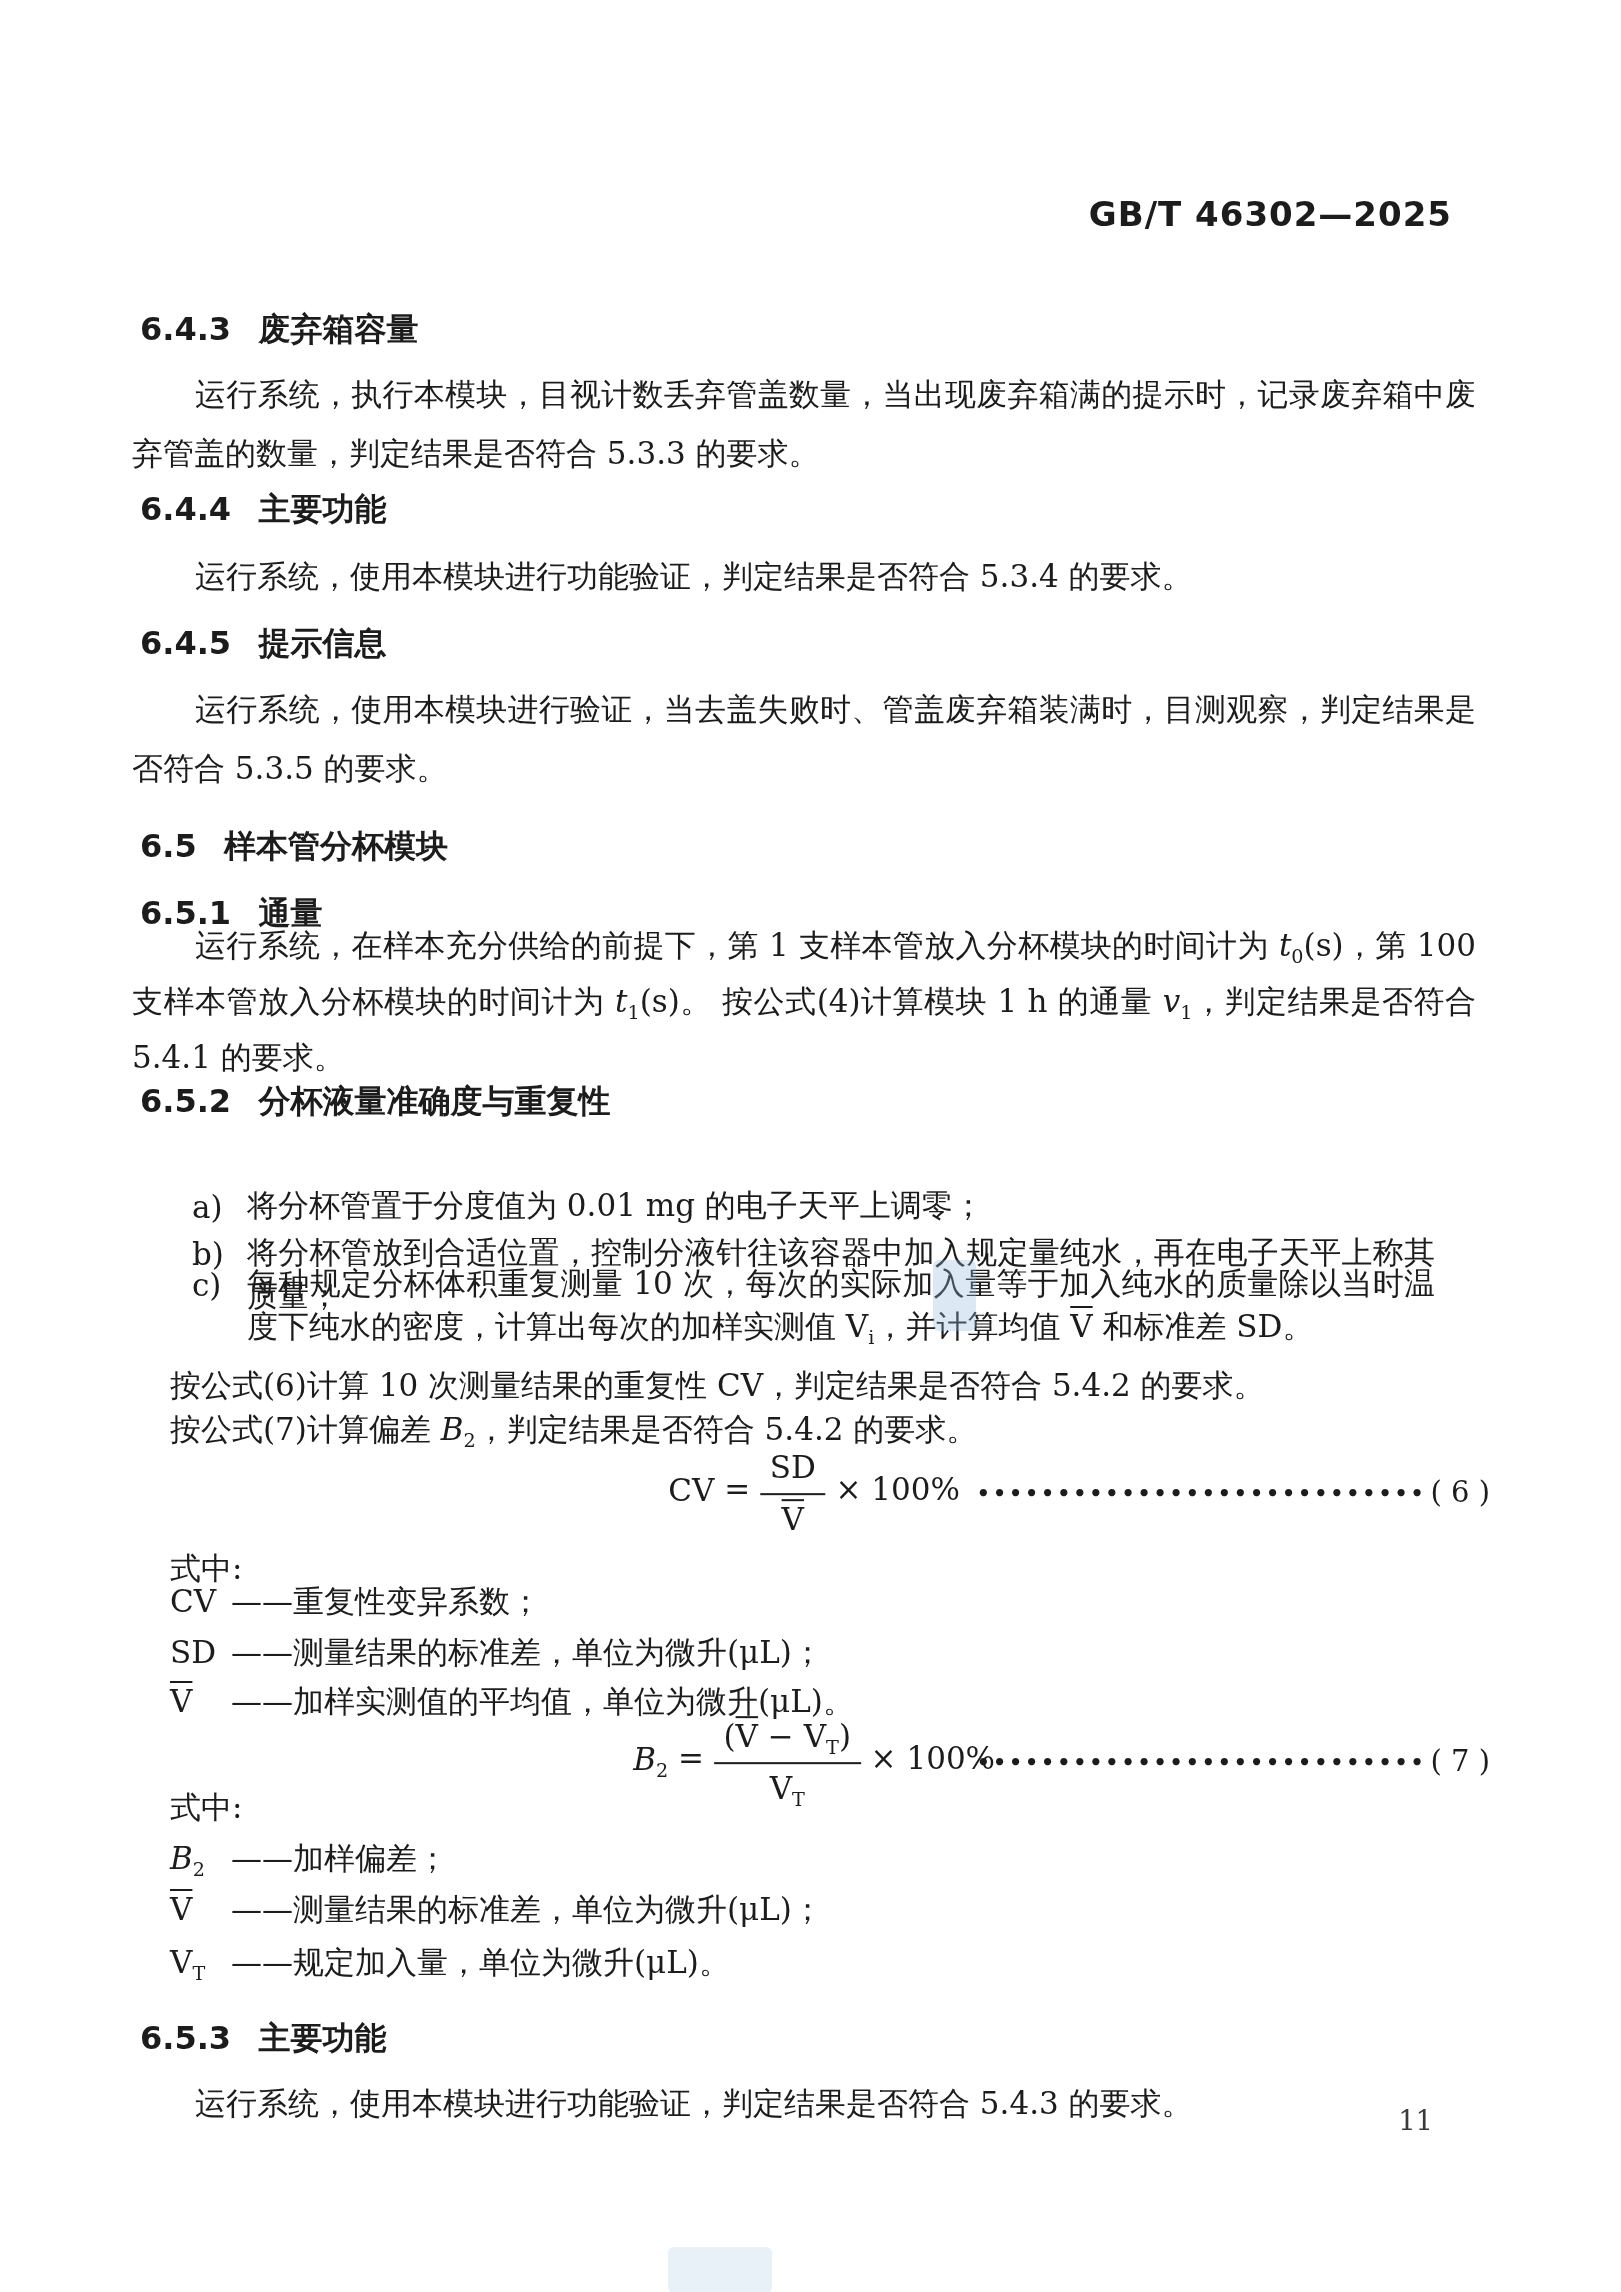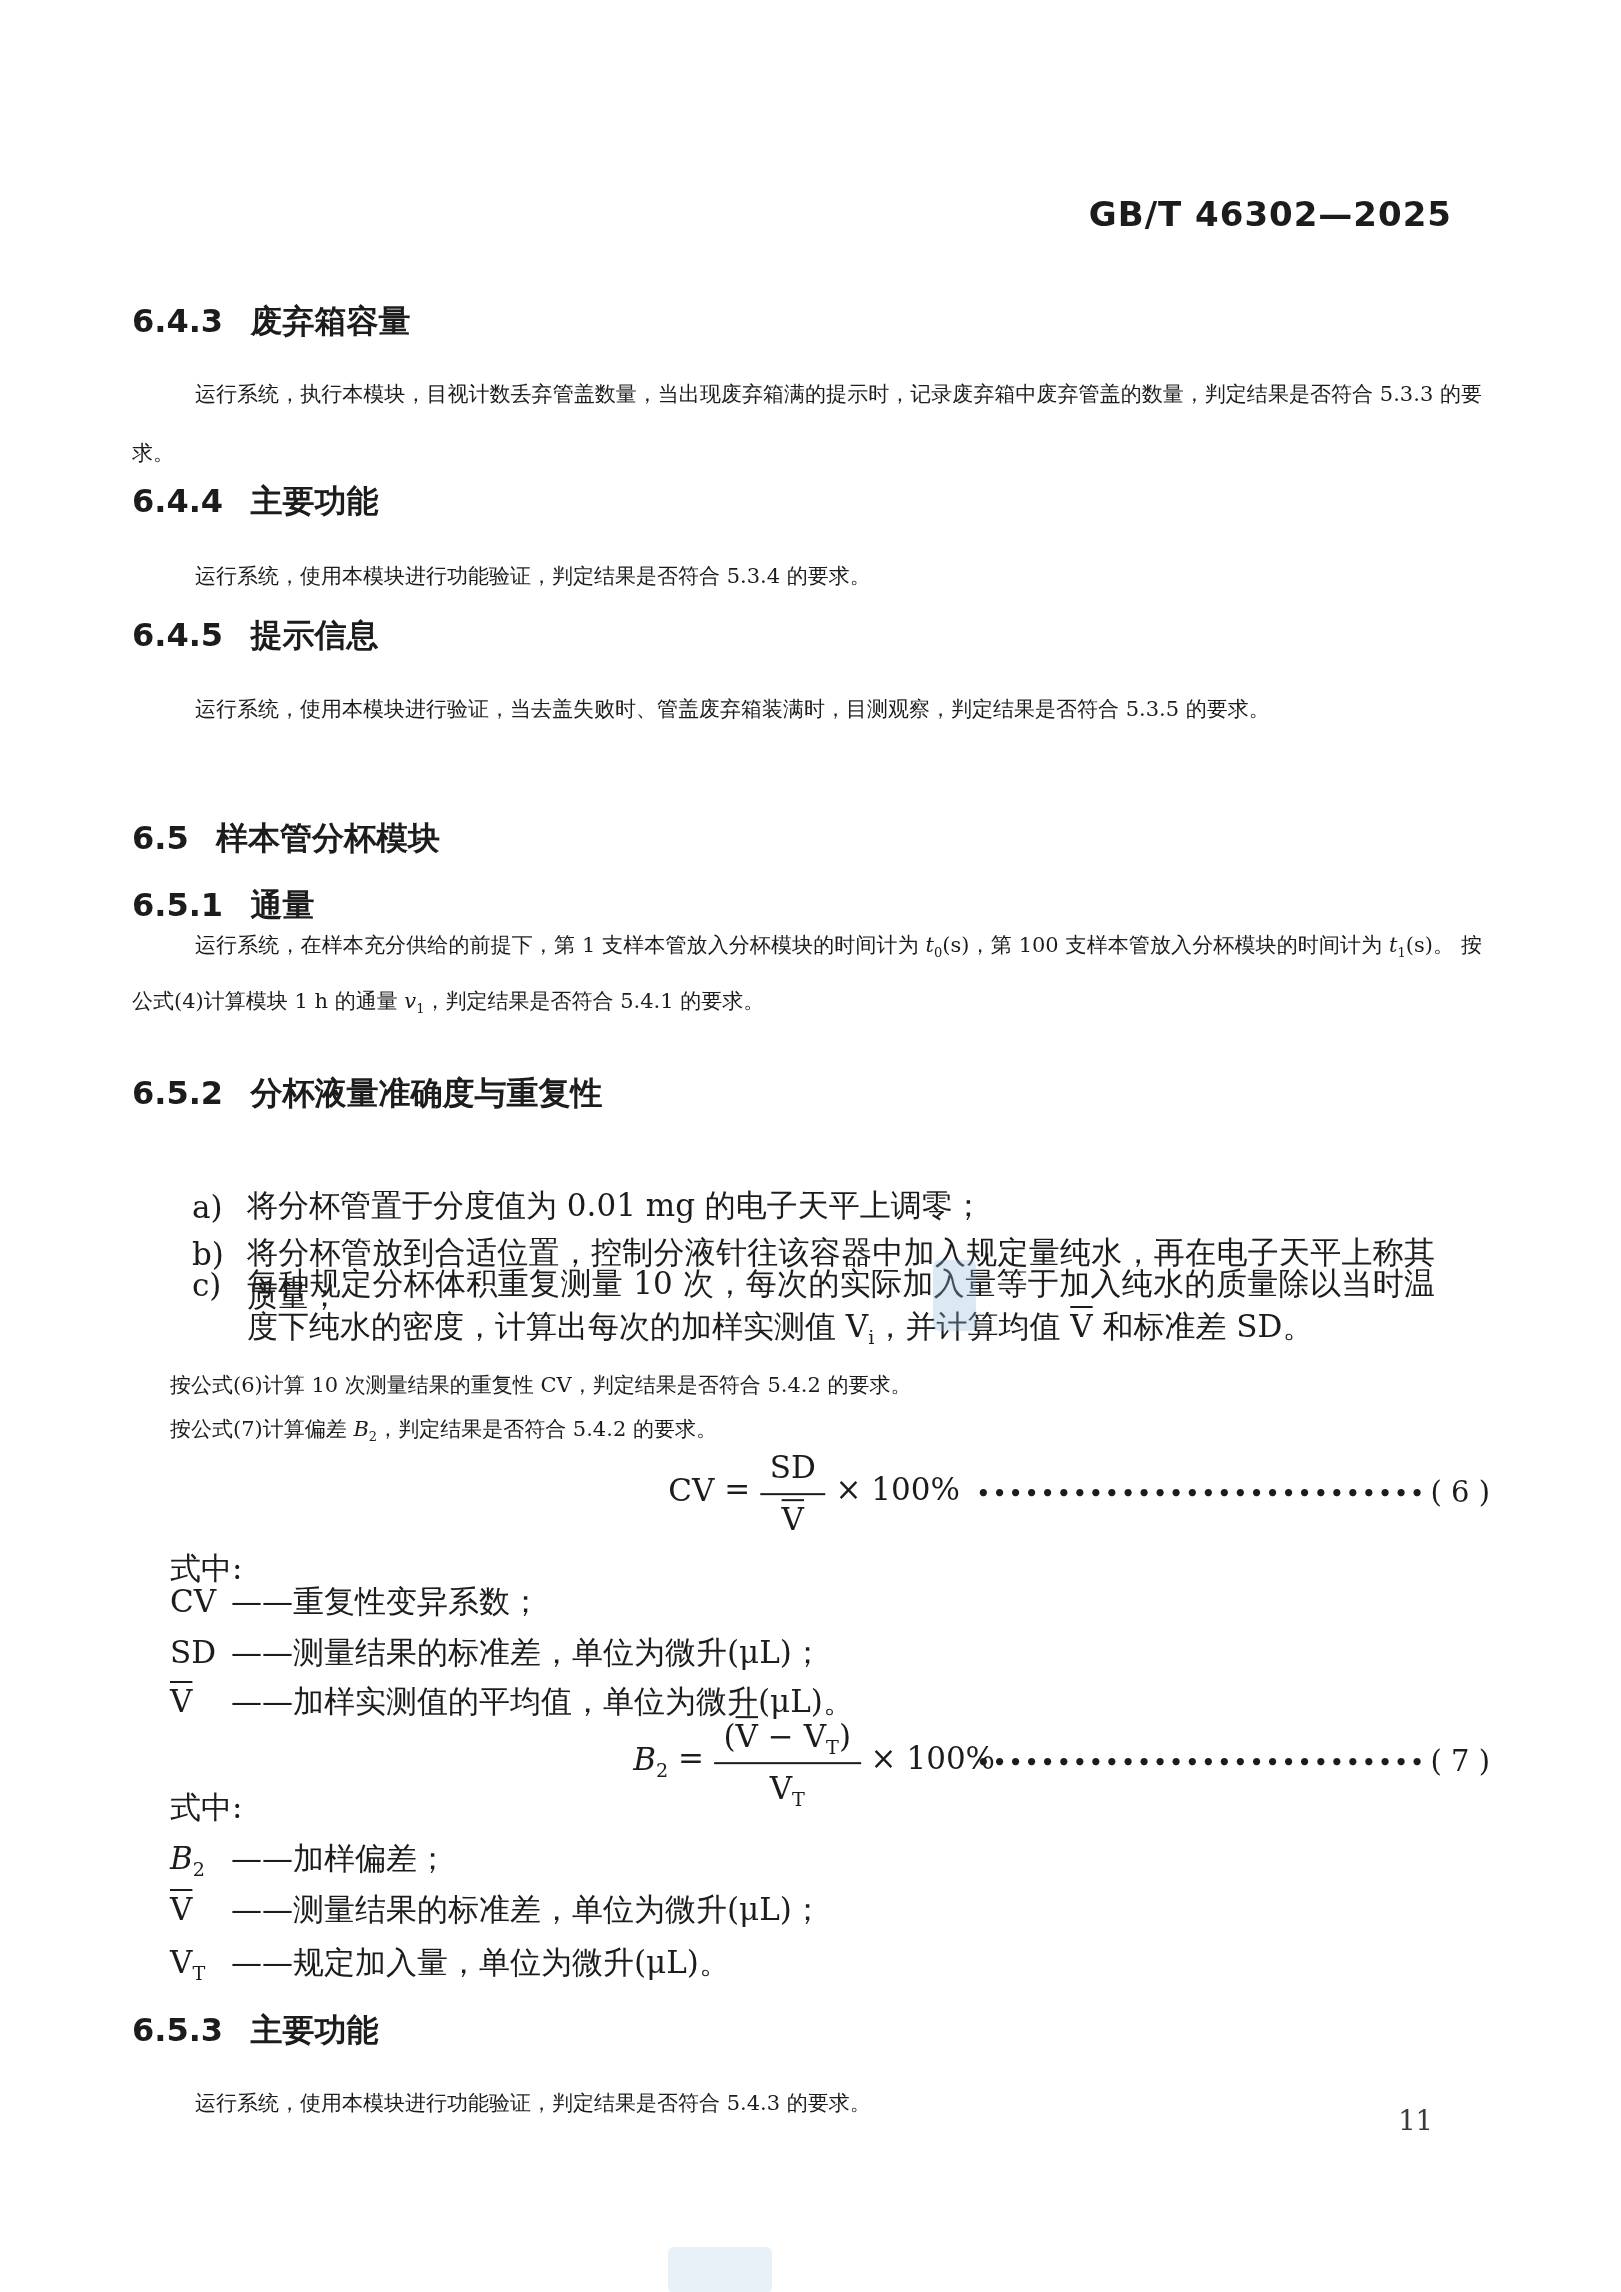--- a/index.html
+++ b/index.html
@@ -8,28 +8,28 @@
     color:#1c1c1c; font-family:"DejaVu Serif","Liberation Serif",serif;
     overflow:hidden;
   }
   .doc-number {
     position:absolute; top:194px; right:169px;
     font-size:34px; font-weight:bold; letter-spacing:1px;
     font-family:"DejaVu Sans","Liberation Sans",sans-serif;
     text-align:right;
   }
   .h {
-    position:absolute; left:132px; right:131px; margin:0;
+    position:absolute; left:132px; right:131px; margin:8px;
     font-family:"DejaVu Sans","Liberation Sans",sans-serif;
     font-size:32px; font-weight:bold; line-height:39px;
   }
   .h .h-num { margin-right:27.4px; }
   .body {
-    position:absolute; left:132px; right:139px; margin:0;
-    font-size:21px; line-height:59px;
+    position:absolute; left:132px; right:145px; margin:0;
+    font-size:31px; line-height:59px;
   }
   .ind { text-indent:63px; }
   .just { text-align:justify; }
   .sub-left { left:170px; line-height:47px; }
   .li { position:absolute; left:192px; right:131px; font-size:31px; line-height:47px; }
   .li .li-label { display:inline-block; width:55px; vertical-align:top; }
   .li .li-text { display:inline-block; width:1188px; text-align:justify; line-height:43px; vertical-align:top; }
   .mv { font-style:italic; font-family:"DejaVu Serif",serif; }
   sub { font-size:0.62em; line-height:0; }
   .ol { text-decoration:overline; text-decoration-thickness:2px; }

